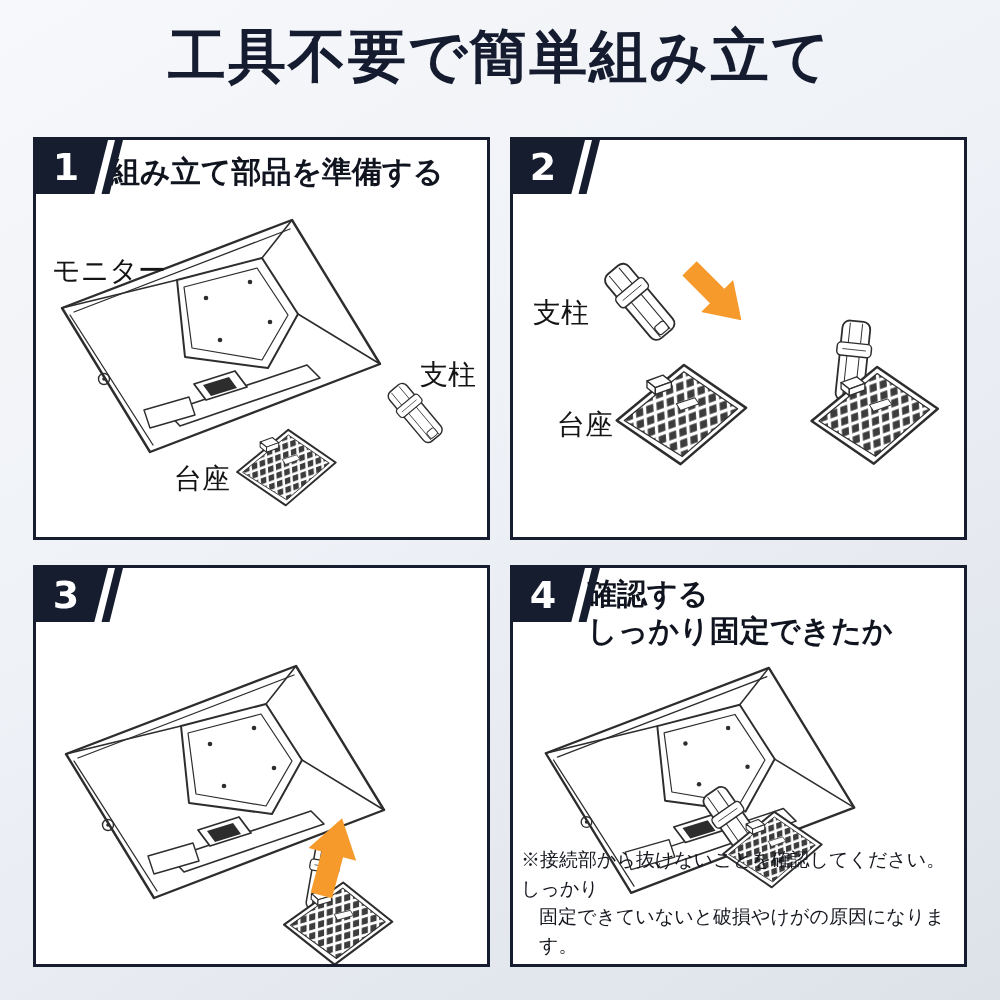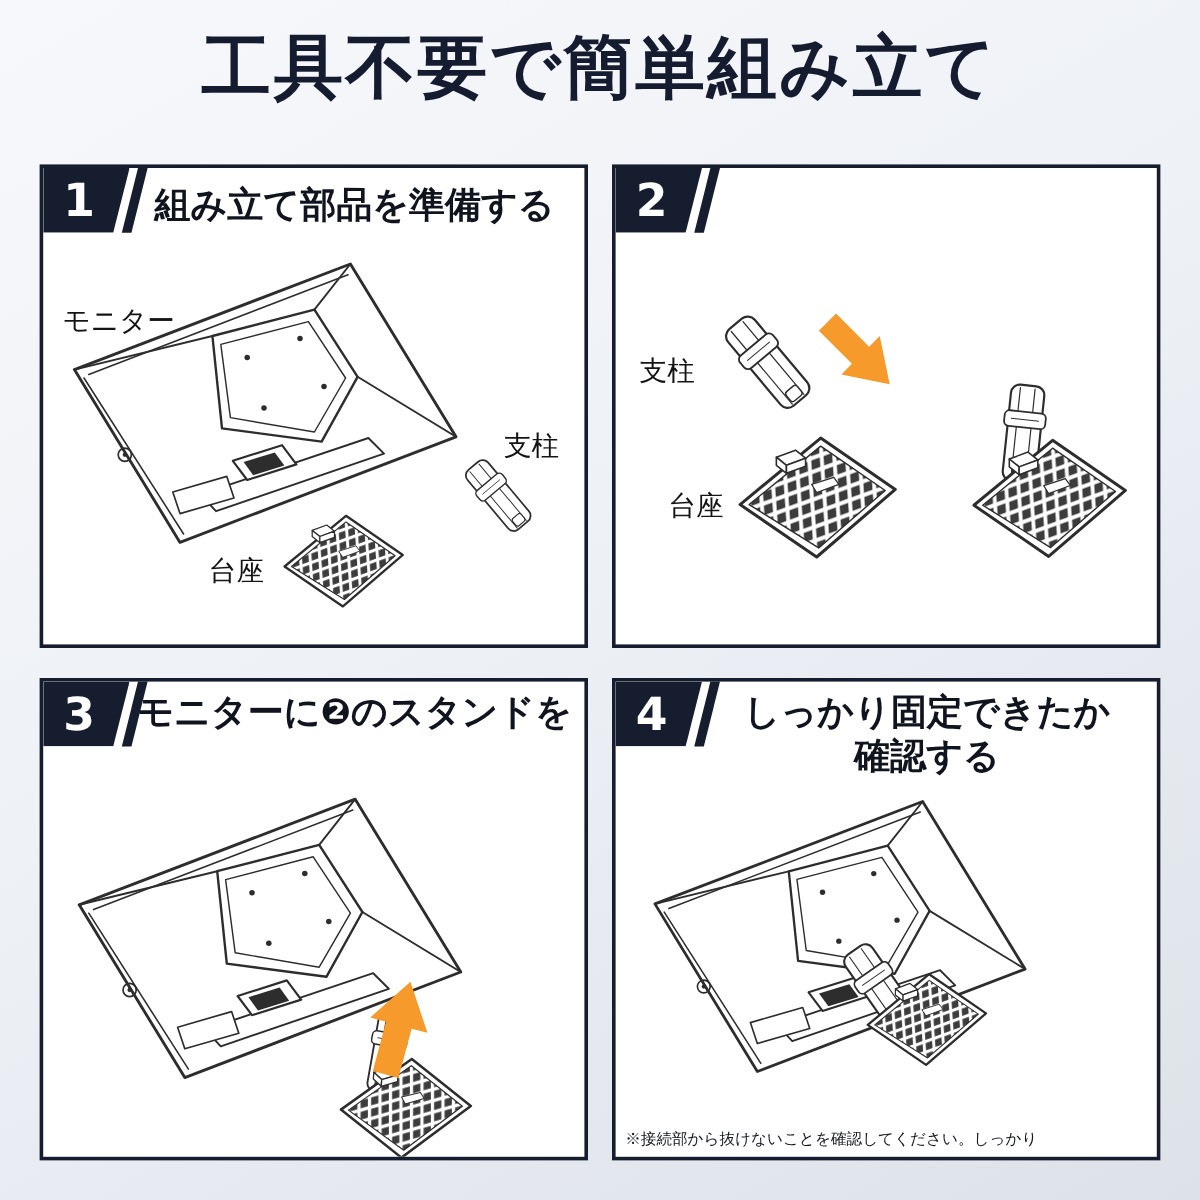--- a/index.html
+++ b/index.html
@@ -33,35 +33,35 @@
     clip-path:polygon(0 0,100% 0,81% 100%,0 100%);
     color:#fff;display:flex;align-items:center;justify-content:center;
     padding-right:12px;box-sizing:border-box;
     font-size:38px;font-weight:800;
   }
   .stripe{
     position:absolute;top:0;left:79px;width:8px;height:54px;
     background:#161d2f;transform:skewX(-14deg);transform-origin:top left;
   }
   .heading{
-    margin:0;padding:14px 6px 0 74px;text-align:center;
+    margin:0;padding:14px 6px 0 74px;
     font-size:30px;font-weight:800;line-height:1.22;color:#10141f;
   }
   .panel-header.two-line .heading{padding-top:8px;}
   .art{position:absolute;left:0;right:0;bottom:0;top:70px;}
   .panel-header.two-line ~ .art{top:92px;}
   .art svg.scene{position:absolute;inset:0;}
   .part-label{
-    position:absolute;font-size:23px;font-weight:500;color:#141414;
+    position:absolute;font-size:28px;font-weight:500;color:#141414;
     white-space:nowrap;
   }
   .note{
     position:absolute;left:8px;right:4px;bottom:5px;
     font-family:"DejaVu Serif","Liberation Serif",serif;
-    font-size:13px;line-height:1.5;color:#14171e;
+    font-size:19px;line-height:1.5;color:#14171e;
   }
   .note .l2{padding-left:18px;}
   .defs{position:absolute;width:0;height:0;overflow:hidden;}
 </style>
 </head>
 <body>
 
 <svg class="defs" aria-hidden="true">
   <defs>
     <pattern id="waffle" patternUnits="userSpaceOnUse" width="13" height="13" patternTransform="rotate(-20) skewX(-16)">
@@ -164,49 +164,49 @@
       </div>
     </section>
 
     <section class="panel">
       <div class="panel-header two-line">
         <div class="badge">
           <span>3</span>
         </div>
         <div class="stripe"></div>
         <h2 class="heading">
-          <span style="display:block">モニターに❷のスタンドを</span>
         </h2>
       </div>
       <div class="art">
         <svg class="scene" viewBox="0 0 451 304">
           <use href="#monitor" transform="translate(22,2)"></use>
           <use href="#stand" transform="translate(246,214) scale(0.70) rotate(4)"></use>
           <use href="#arrow" transform="translate(310,242) rotate(195) scale(0.85)"></use>
         </svg>
       </div>
     </section>
 
     <section class="panel">
       <div class="panel-header two-line">
         <div class="badge">
           <span>4</span>
         </div>
         <div class="stripe"></div>
         <h2 class="heading">
+          <span style="display:block">確認する</span>
           <span style="display:block">しっかり固定できたか</span>
-          <span style="display:block">確認する</span>
         </h2>
       </div>
       <div class="art">
         <svg class="scene" viewBox="0 0 451 304">
           <use href="#monitor" transform="translate(25,4) scale(0.97)"></use>
           <use href="#pillar" transform="translate(183,140) rotate(-35) scale(0.8)"></use>
           <use href="#base" transform="translate(205,148) scale(0.64)"></use>
         </svg>
         <div class="note">
           <div>※接続部から抜けないことを確認してください。しっかり</div>
+          <div class="l2">固定できていないと破損やけがの原因になります。</div>
         </div>
       </div>
     </section>
 
   </div>
 </div>
 
 </body></html>

